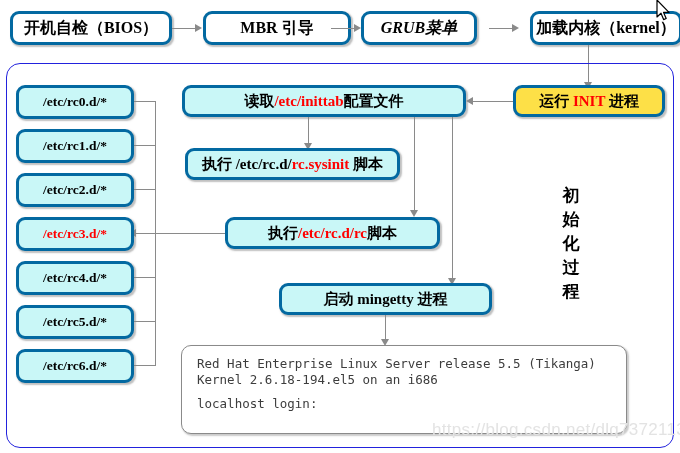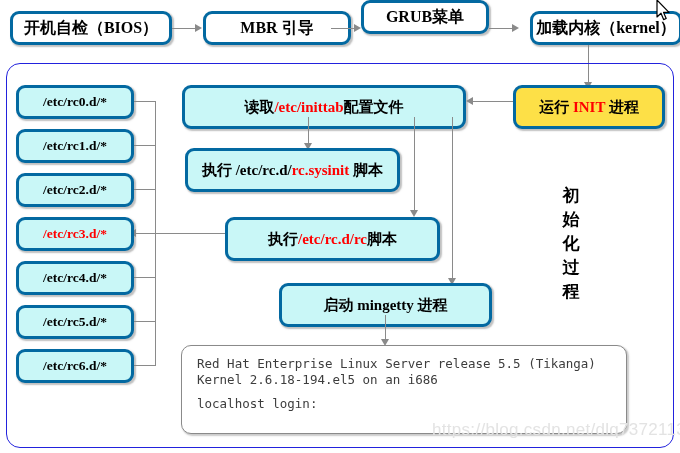--- a/index.html
+++ b/index.html
@@ -32,21 +32,21 @@
   .green{background:#fde047;}
   .red{color:#ff0000;}
 
   .rc-node{
     height:34px;
     font-size:13.5px;
     font-weight:700;
     font-family:"Liberation Serif","DejaVu Serif",serif;
   }
   .flow-node{
-    height:44px;
+    height:32px;
     font-size:15px;
     font-weight:700;
   }
 
   
   .blue-box{
     position:absolute;
     left:6px;top:63px;width:668px;height:385px;
     box-sizing:border-box;
     border:1.6px solid #2222dd;
@@ -132,21 +132,21 @@
   <div class="ln h" style="left:172px;top:28px;width:25px;"></div>
   <div class="arrow right" style="left:195px;top:23.5px;"></div>
 
   <div class="node top-node" style="left:203px;top:11px;width:148px;">
     <span class="txt">MBR 引导</span>
   </div>
 
   <div class="ln h" style="left:331px;top:28px;width:25px;"></div>
   <div class="arrow right" style="left:354px;top:23.5px;"></div>
 
-  <div class="node top-node" style="left:361px;top:0;width:128px;">
+  <div class="node top-node" style="left:361px;top:11px;width:116px;font-style:italic;">
     <span class="txt">GRUB菜单</span>
   </div>
 
   <div class="ln h" style="left:489px;top:28px;width:25px;"></div>
   <div class="arrow right" style="left:512px;top:23.5px;"></div>
 
   <div class="node top-node" style="left:530px;top:11px;width:152px;">
     <span class="txt">加载内核（kernel）</span>
   </div>
 

